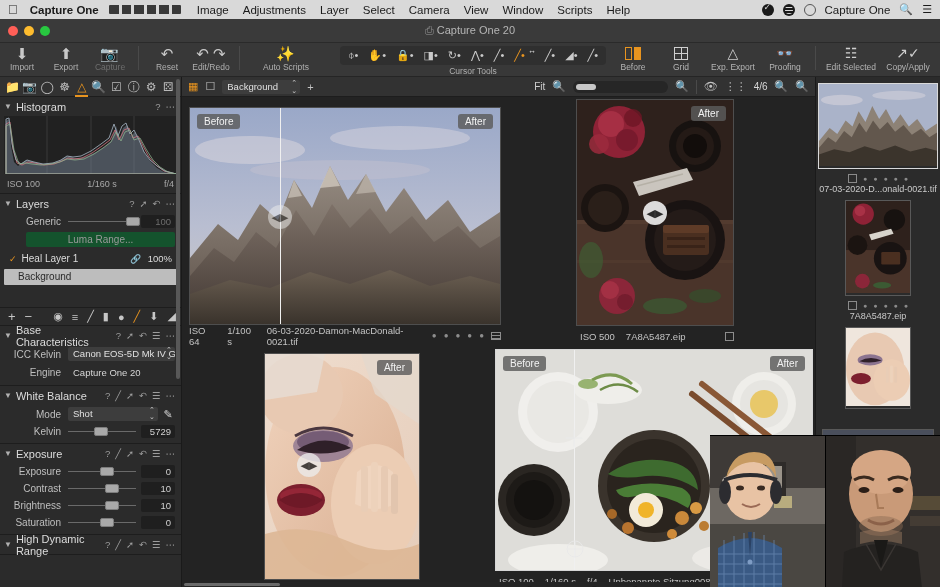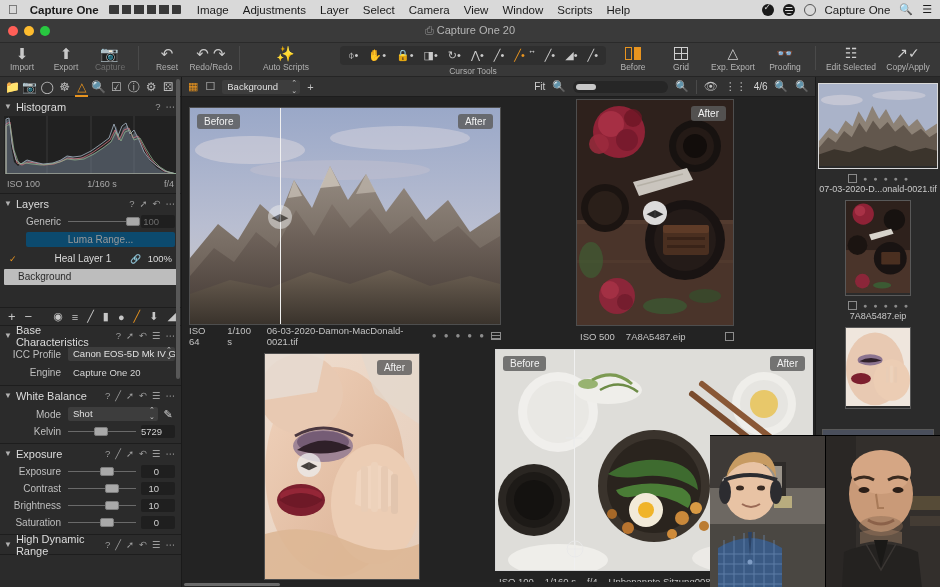--- a/index.html
+++ b/index.html
@@ -107,39 +107,39 @@
   .histolbl { display:flex; justify-content:space-between; font-size:9px; color:#a8a8a8;
      padding:1px 7px 4px; }
 
   .row { display:flex; align-items:center; height:17px; padding:0 6px 0 4px; }
   .row .lbl { width:64px; text-align:right; font-size:10px; color:#bfbfbf; padding-right:7px; }
   .slider { flex:1; position:relative; height:17px; }
   .slider .track { position:absolute; top:8px; left:0; right:0; height:1px; background:#6a6a6a; }
   .slider .knob { position:absolute; top:4px; width:14px; height:9px; background:#a9a9a9;
      border-radius:2px; border:1px solid #7d7d7d; }
   .val { width:34px; height:13px; background:#1f1f1f; border-radius:2px; text-align:right;
-     font-size:9.5px; color:#d2d2d2; line-height:13px; padding-right:16px; margin-left:5px; }
+     font-size:9.5px; color:#d2d2d2; line-height:13px; padding-right:4px; margin-left:5px; }
   .val.ghost { color:#6d6d6d; }
 
   .selrow { display:flex; align-items:center; height:18px; padding:0 6px 0 4px; }
   .selrow .lbl { width:64px; text-align:right; font-size:10px; color:#bfbfbf; padding-right:7px;}
   .select { flex:1; height:14px; background:#3d3d3d; border-radius:2px; font-size:9.5px;
     color:#e0e0e0; line-height:14px; padding:0 13px 0 5px; position:relative; overflow:hidden;
     white-space:nowrap; }
   .select::after{content:"⌃⌄";position:absolute;right:2px;top:-1px;font-size:7px;color:#cfcfcf;
     letter-spacing:-1px; writing-mode:vertical-rl; line-height:8px;}
   .statictext { flex:1; font-size:9.5px; color:#d6d6d6; padding-left:5px; }
   .eyedrop { width:14px; text-align:center; font-size:11px; color:#d0d0d0; margin-left:3px;}
 
-  .lumabtn { margin:2px 6px 3px 26px; height:15px; background:#0c4a6e; border-radius:2px;
+  .lumabtn { margin:2px 6px 3px 26px; height:15px; background:#14532d; border-radius:2px;
     text-align:center; font-size:10px; color:#9a9a9a; line-height:15px; }
   .layerrow { display:flex; align-items:center; height:17px; margin:0 4px; padding:0 5px;
     font-size:10px; color:#dcdcdc; }
   .layerrow .chk { color:#e8941f; margin-right:5px; font-size:9px;}
-  .layerrow .lname { flex:1;margin-left:33px; }
+  .layerrow .lname { flex:1; }
   .layerrow .lnk { color:#c9c9c9; margin-right:6px; font-size:9px;}
   .layerrow .pct { font-size:9.5px; color:#dcdcdc; }
   .bgrow { margin:2px 4px 0; height:16px; background:#bdbdbd; color:#2a2a2a; font-size:10px;
     line-height:16px; padding-left:14px; border-radius:1px; }
   .layerspace { height:22px; }
   .layertools { height:18px; display:flex; align-items:center; gap:9px; padding:0 8px;
     font-size:11px; color:#c6c6c6; background:#2b2b2b; border-top:1px solid #1d1d1d;}
   .layertools .orange { color:#e8941f; }
   .layertools .pm { font-size:13px; }
 
@@ -267,21 +267,21 @@
       </div>
     </div>
     <div class="sep"></div>
     <div class="tgroup">
       <div class="tbtn">
         <span class="gi">↶</span>
         <span class="lb">Reset</span>
       </div>
       <div class="tbtn">
         <span class="gi">↶&nbsp;↷</span>
-        <span class="lb">Redo/Redo</span>
+        <span class="lb">Edit/Redo</span>
       </div>
     </div>
     <div class="sep"></div>
     <div class="tgroup">
       <div class="tbtn" style="width:80px">
         <span class="gi">✨</span>
         <span class="lb">Auto Scripts</span>
       </div>
     </div>
 
@@ -425,21 +425,21 @@
         <span class="ptitle">Base Characteristics</span>
         <span class="picons">
           <span>?</span>
           <span>➚</span>
           <span>↶</span>
           <span>☰</span>
           <span>⋯</span>
         </span>
       </div>
       <div class="selrow">
-        <span class="lbl">ICC Profile</span>
+        <span class="lbl">ICC Kelvin</span>
         <span class="select">Canon EOS-5D Mk IV Generic</span>
       </div>
       <div class="selrow">
         <span class="lbl">Engine</span>
         <span class="statictext">Capture One 20</span>
       </div>
       <div style="height:4px"></div>
     </div>
 
     <div class="panel">

